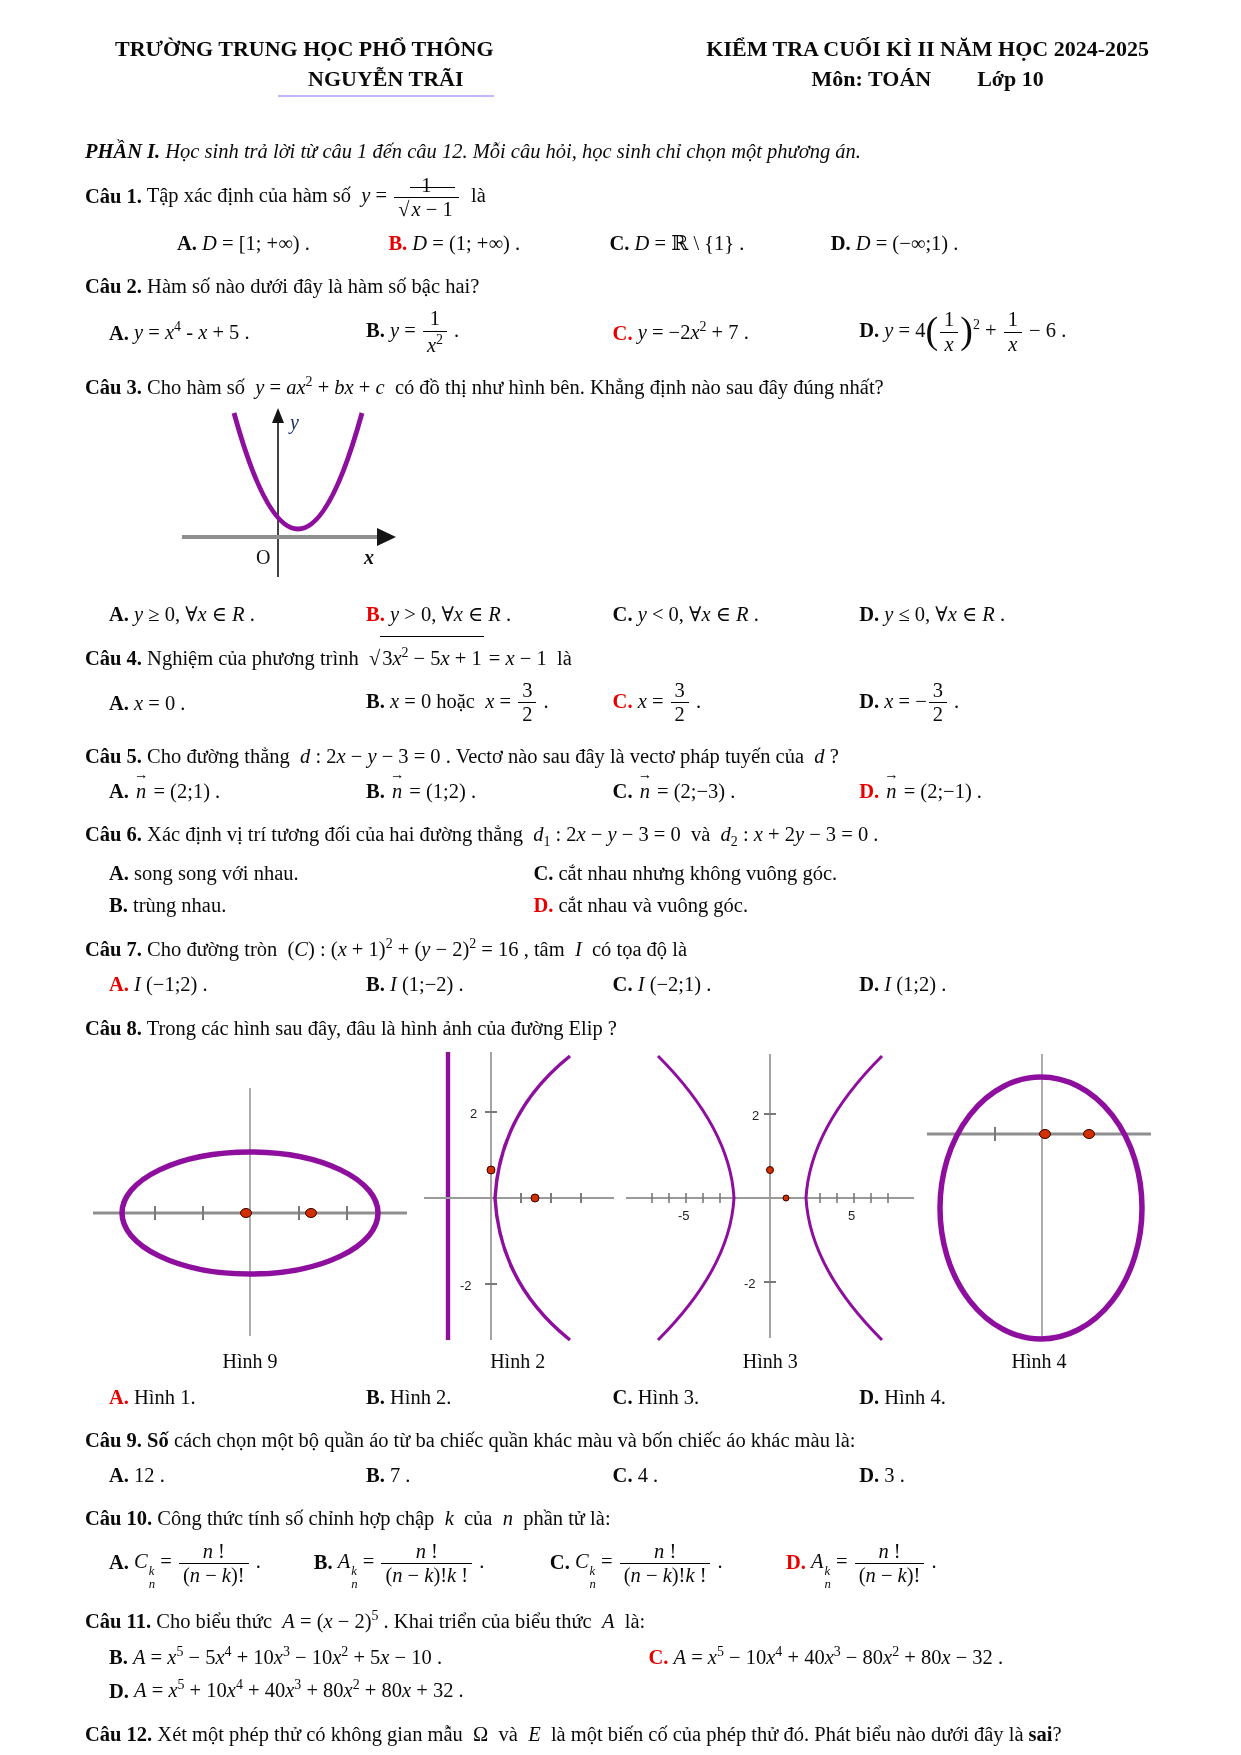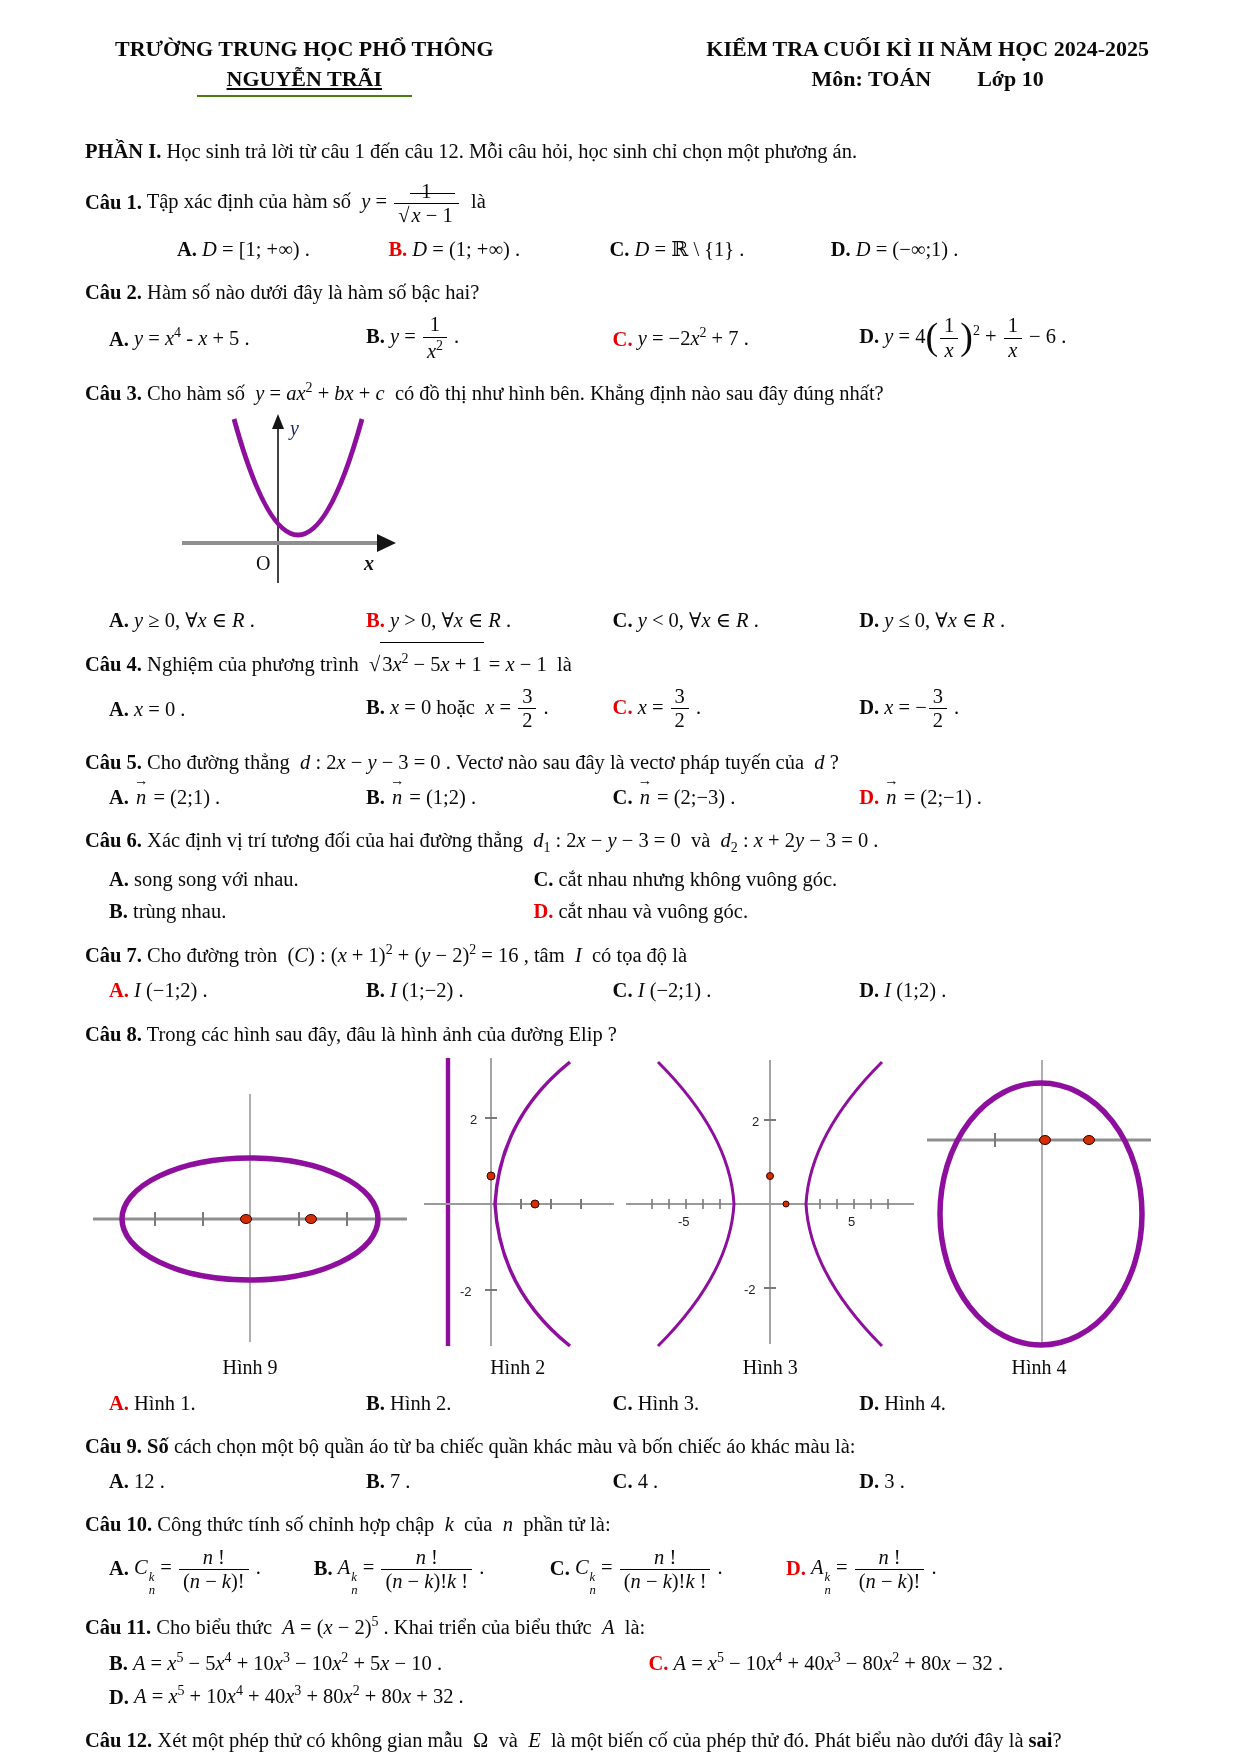--- a/index.html
+++ b/index.html
@@ -5,27 +5,27 @@
   html,body{margin:0;padding:0;}
   body{
     width:1241px;height:1755px;background:#ffffff;color:#0a0a0a;
     font-family:"Liberation Serif","DejaVu Serif",serif;
     font-size:20.5px;line-height:1.38;overflow:hidden;box-sizing:border-box;
     padding:34px 86px 8px 85px;
   }
   b,.bold{font-weight:700;}
   
   .hdr{display:flex;justify-content:space-between;margin-bottom:40px;}
-  .hdr .h-left{text-align:center;margin-left:30px;}
+  .hdr .h-left{text-align:right;margin-left:30px;}
   .hdr .h-right{text-align:center;margin-right:6px;}
   .h-line{font-weight:700;font-size:22px;line-height:1.35;}
-  .school2{display:inline-block;padding:0 30px 2px 30px;border-bottom:2px solid #4d7c0f;text-decoration:underline;}
+  .school2{display:inline-block;padding:0 30px 2px 30px;border-bottom:2px solid #c4b5fd;}
   .subject-gap{display:inline-block;width:46px;}
   
-  .intro{margin-bottom:14px;}
+  .intro{margin-bottom:8px;font-style:italic;}
   
   .question{margin-bottom:13px;}
   .q-label{font-weight:700;}
   .opts{display:grid;padding-left:24px;margin-top:5px;column-gap:6px;align-items:center;}
   .row4{grid-template-columns:24% 23% 23% 27%;}
   .q1cols{padding-left:92px;grid-template-columns:21% 22% 22% 30%;}
   .q10cols{grid-template-columns:19% 22% 22% 34%;}
   .grid-acbd{grid-template-columns:40% 57%;}
   .grid-2{grid-template-columns:51% 46%;}
   .opt{margin:2px 0;white-space:nowrap;}

